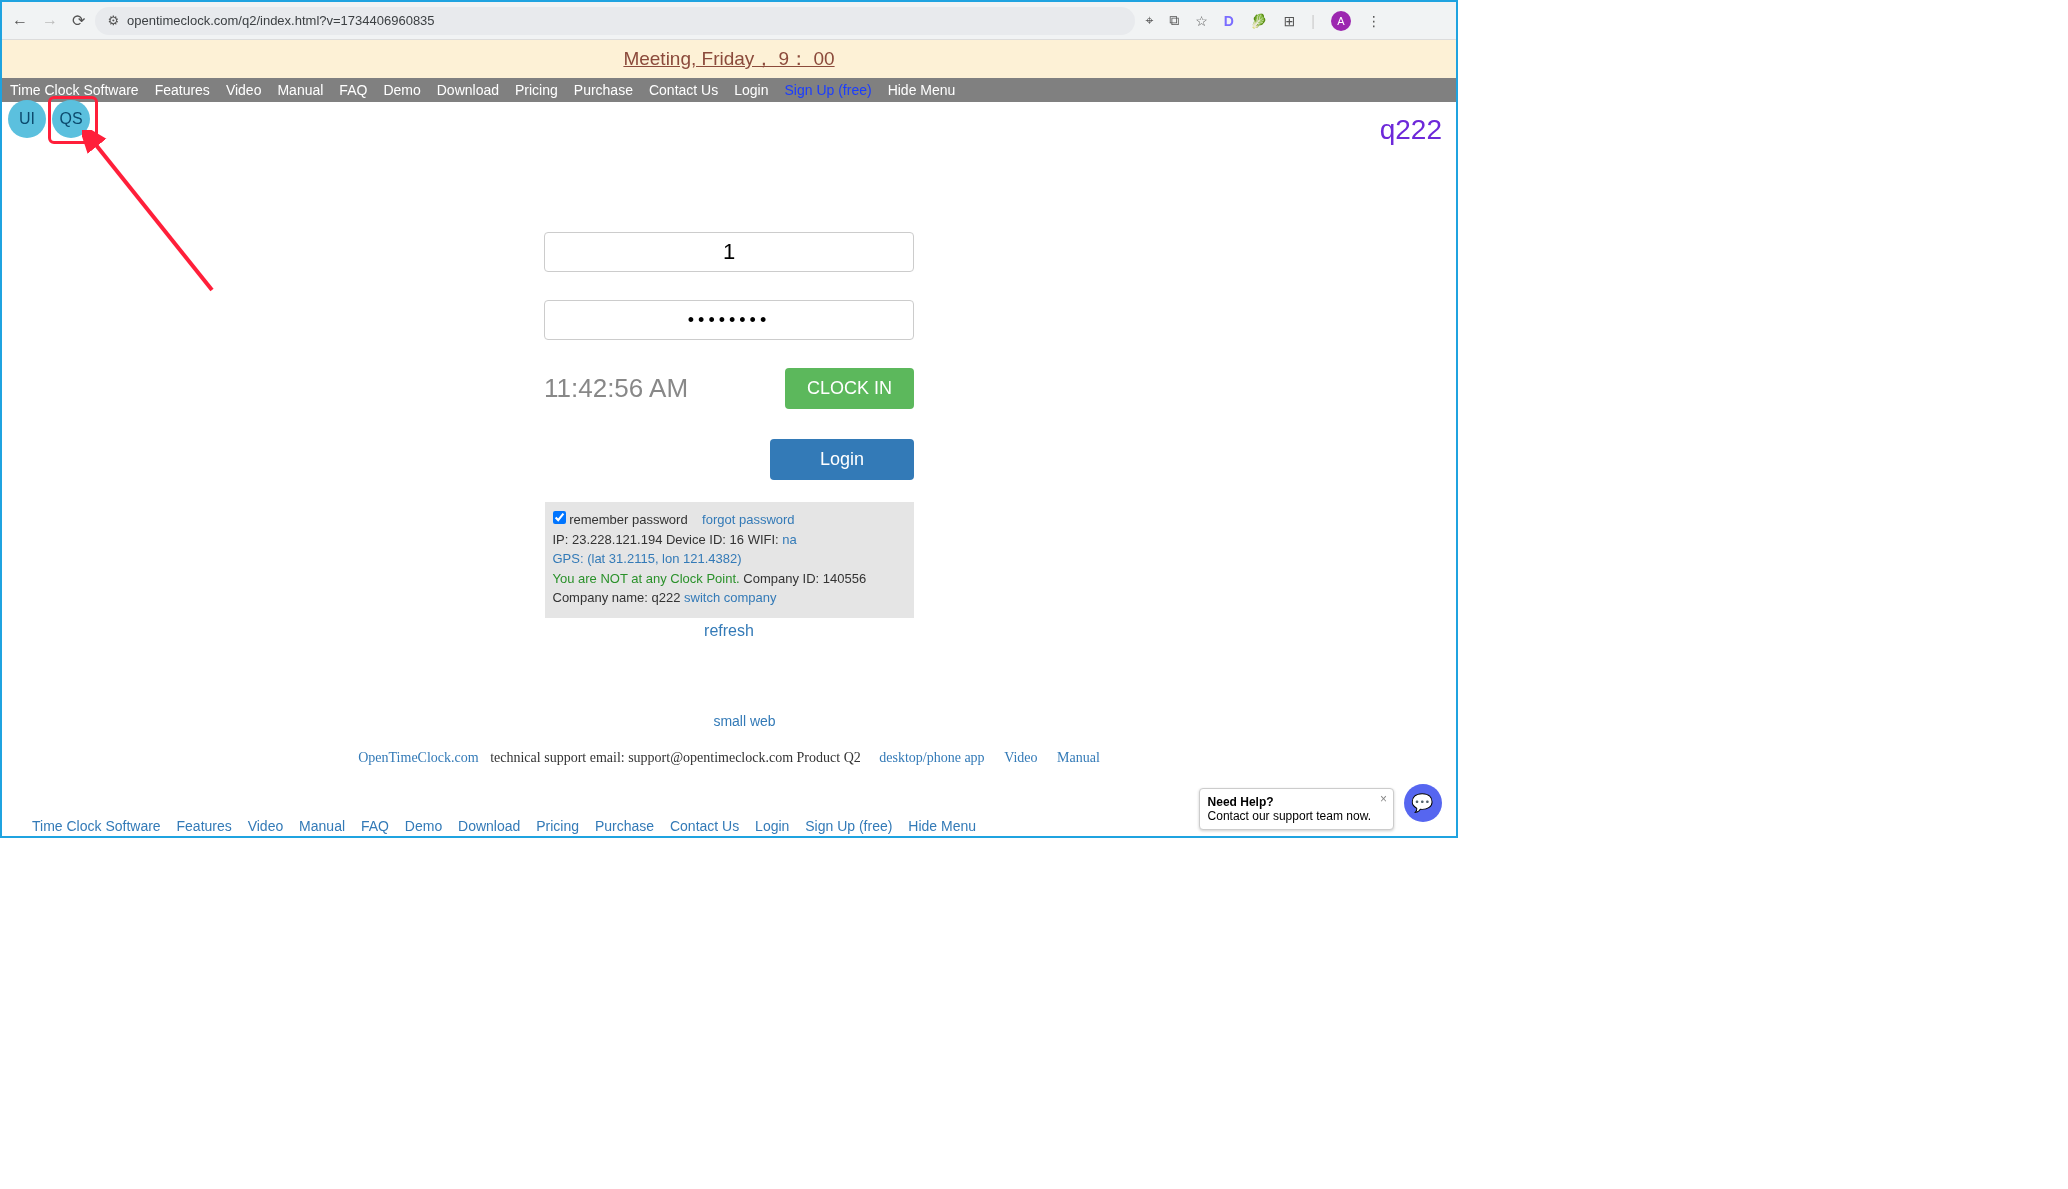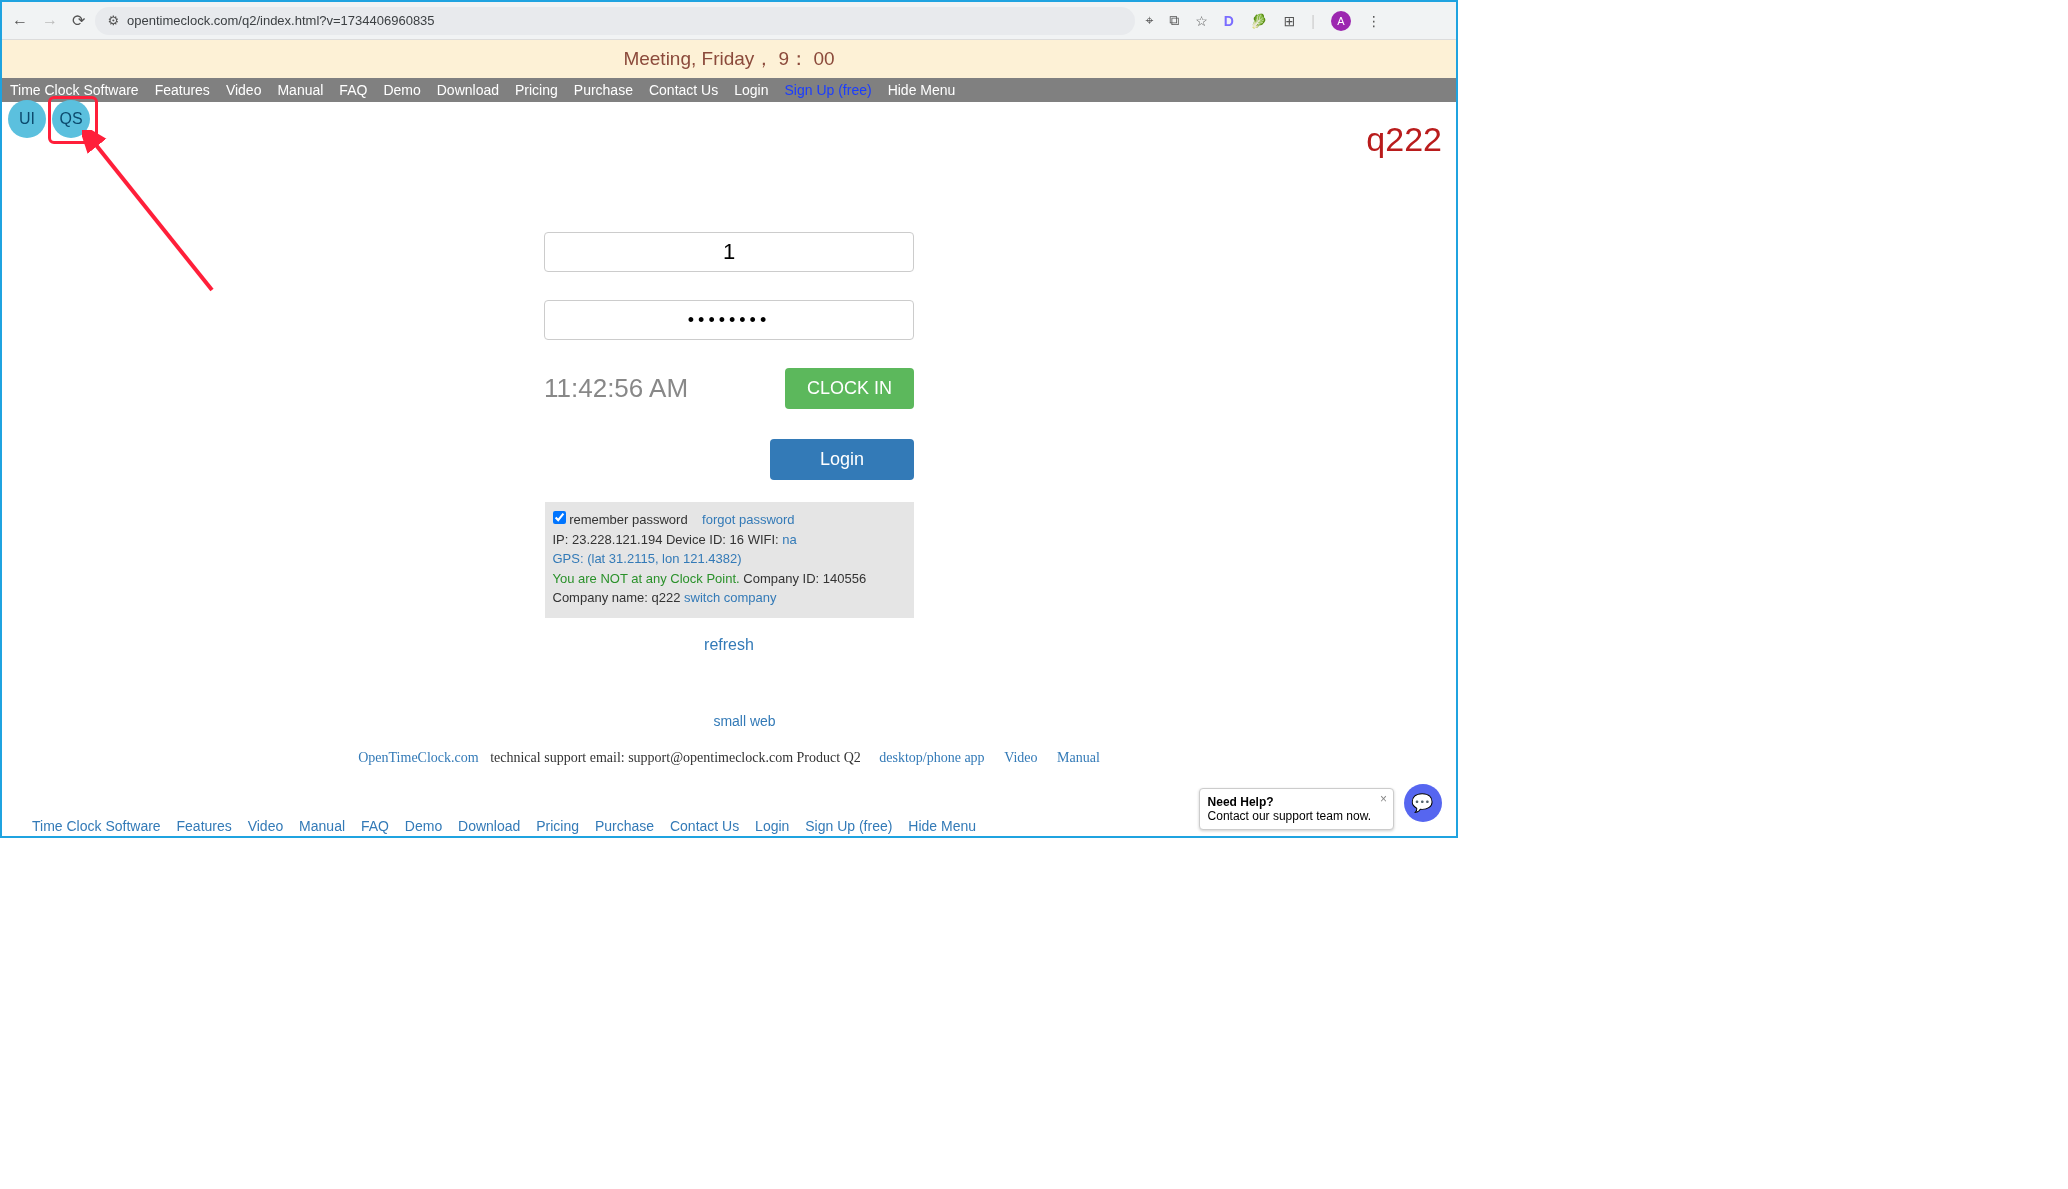--- a/index.html
+++ b/index.html
@@ -4,42 +4,42 @@
 <style>
   * { margin: 0; padding: 0; box-sizing: border-box; }
   body { font-family: Arial, Helvetica, sans-serif; background: #fff; border: 2px solid #1fa3e0; height: 838px; width: 1458px; overflow: hidden; position: relative; }
   .chrome-bar { height: 38px; background: #f1f3f4; display:flex; align-items:center; padding: 0 6px; gap: 10px; border-bottom:1px solid #dcdcdc;}
   .nav-arrows { display:flex; gap:14px; color:#555; font-size:16px; padding-left:4px;}
   .nav-arrows span { cursor:pointer; }
   .url-pill { flex:1; background:#e8eaed; border-radius:18px; height:28px; display:flex; align-items:center; padding:0 12px; color:#3c4043; font-size:13px; gap:8px; max-width:1040px;}
   .url-icon { color:#555; font-size:13px;}
   .right-icons { display:flex; gap:16px; align-items:center; color:#555; font-size:14px; padding-right:6px;}
   .avatar-circle { width:20px; height:20px; border-radius:50%; background:#9c27b0; color:#fff; font-size:11px; display:flex;align-items:center;justify-content:center;}
-  .meeting-bar { background:#fdf1d6; color:#8b4a3b; text-align:center; font-size:19px; padding:6px 0;}
+  .meeting-bar { background:#fdf1d6; color:#8b4a3b; text-align:center; font-size:19px; padding:6px 0;text-decoration:underline;}
   .menu-bar { background:#808080; color:#fff; font-size:14px; padding: 4px 8px; display:flex; gap:16px;}
   .menu-bar span { cursor:pointer; }
   .menu-bar .mb-signup { color:#1a3cff; }
   .menu-bar .mb-login { color:#fff; }
   .ui-qs-wrap { position:absolute; left:6px; top:98px; display:flex; gap:6px; }
   .circle-btn { width:38px; height:38px; border-radius:50%; background:#5bc0de; color:#0c4a6e; display:flex; align-items:center; justify-content:center; font-size:16px; cursor:pointer;}
   .qs-highlight { position:absolute; left:46px; top:94px; width:50px; height:48px; border:3px solid #ff1f3a; border-radius:6px;}
-  .q222 { position:absolute; right:14px; top:118px; color:#b91c1c; font-size:34px;}
+  .q222 { position:absolute; right:14px; top:112px; color:#6d28d9; font-size:28px;}
   .main { width:380px; margin: 0 auto; padding-top: 130px; text-align:center;}
   .admin-title { color:#a2a2a2; font-size:26px; margin-bottom:10px;}
   .txt { width:370px; height:40px; font-size:22px; text-align:center; border:1px solid #ccc; border-radius:4px; padding:4px; margin-bottom:28px;}
   .pw-dots { letter-spacing:4px; font-size:18px;}
   .row-time { display:flex; align-items:center; justify-content:space-between; width:370px; margin:0 auto 30px;}
   .time-label { color:#888; font-size:26px;}
   .clockin-btn { background:#5cb85c; color:#fff; font-size:18px; border:none; border-radius:4px; padding:10px 22px; cursor:pointer;}
   .login-btn { background:#337ab7; color:#fff; font-size:18px; border:none; border-radius:4px; padding:10px 50px; cursor:pointer; float:right;}
   .login-wrap { width:370px; margin:0 auto 22px; overflow:hidden;}
   .info-box { width:369px; margin:4px auto; background:#e5e5e5; text-align:left; padding:8px 8px 10px; font-size:13px; color:#333; line-height:1.5;}
   .info-box a { color:#337ab7; text-decoration:none;}
   .info-box .cp-warn { color:#2a912a;}
-  .refresh-link { display:block; margin-top:18px; color:#337ab7; font-size:16px; cursor:pointer;}
+  .refresh-link { display:block; margin-top:4px; color:#337ab7; font-size:16px; cursor:pointer;}
   .smallweb { position:absolute; left:0; right:0; top:710px; text-align:center;}
   .smallweb a { color:#337ab7; font-size:14px; text-decoration:none;margin-left:31px;}
   .support-line { position:absolute; left:0; right:0; top:748px; text-align:center; font-size:14px; color:#333;font-family:Liberation Serif, serif;}
   .support-line a { color:#337ab7; text-decoration:none; margin:0 8px;}
   .bottom-menu { position:absolute; left:6px; bottom:2px; font-size:14px;margin-left:24px;}
   .bottom-menu span { color:#337ab7; margin-right:12px; cursor:pointer;}
   .help-box { position:absolute; right:62px; bottom:6px; background:#fff; border:1px solid #ccc; border-radius:4px; padding:6px 22px 6px 8px; font-size:12px; box-shadow:0 1px 3px rgba(0,0,0,.2);}
   .help-box .hb-close { position:absolute; right:6px; top:3px; color:#888; cursor:pointer;}
   .help-box .hb-title { font-weight:bold;}
   .chat-bubble { position:absolute; right:14px; bottom:14px; width:38px; height:38px; border-radius:50%; background:#5666f0; display:flex; align-items:center; justify-content:center; cursor:pointer; color:#fff; font-size:18px;}

